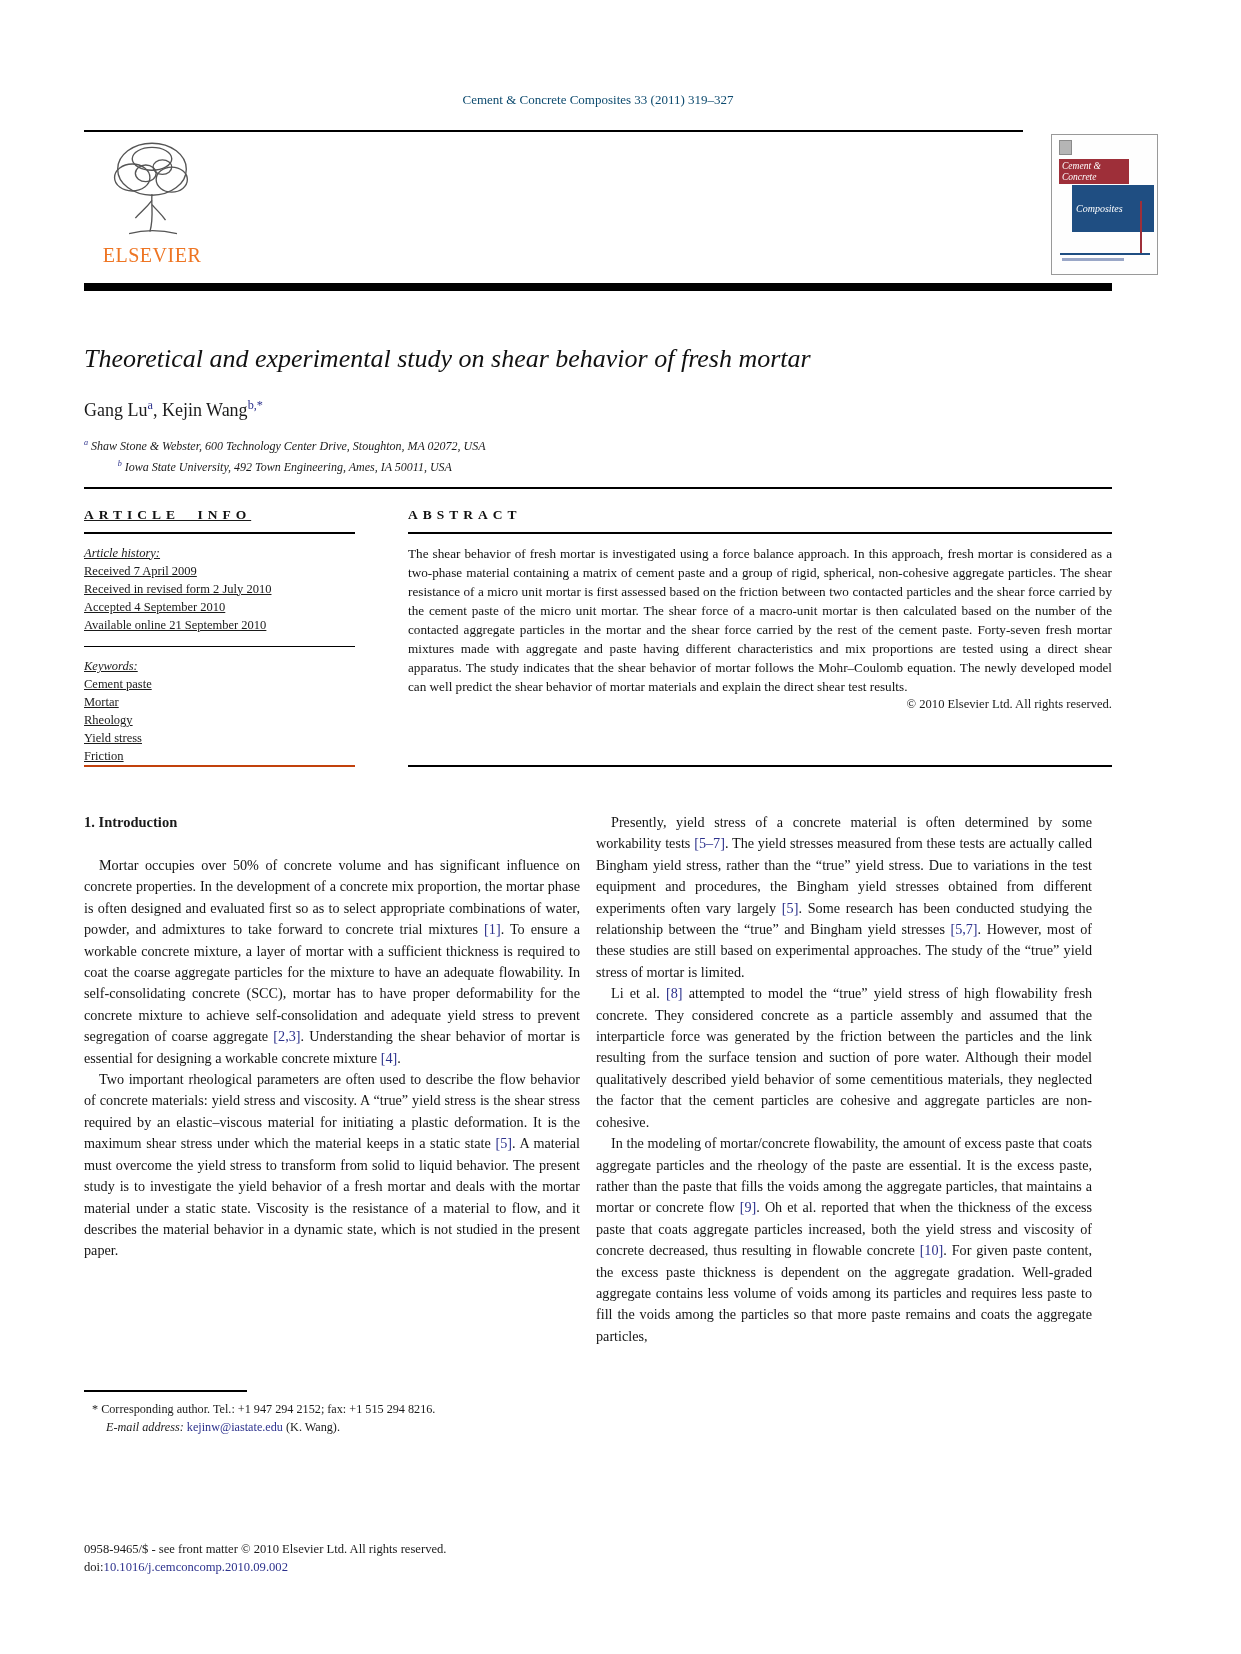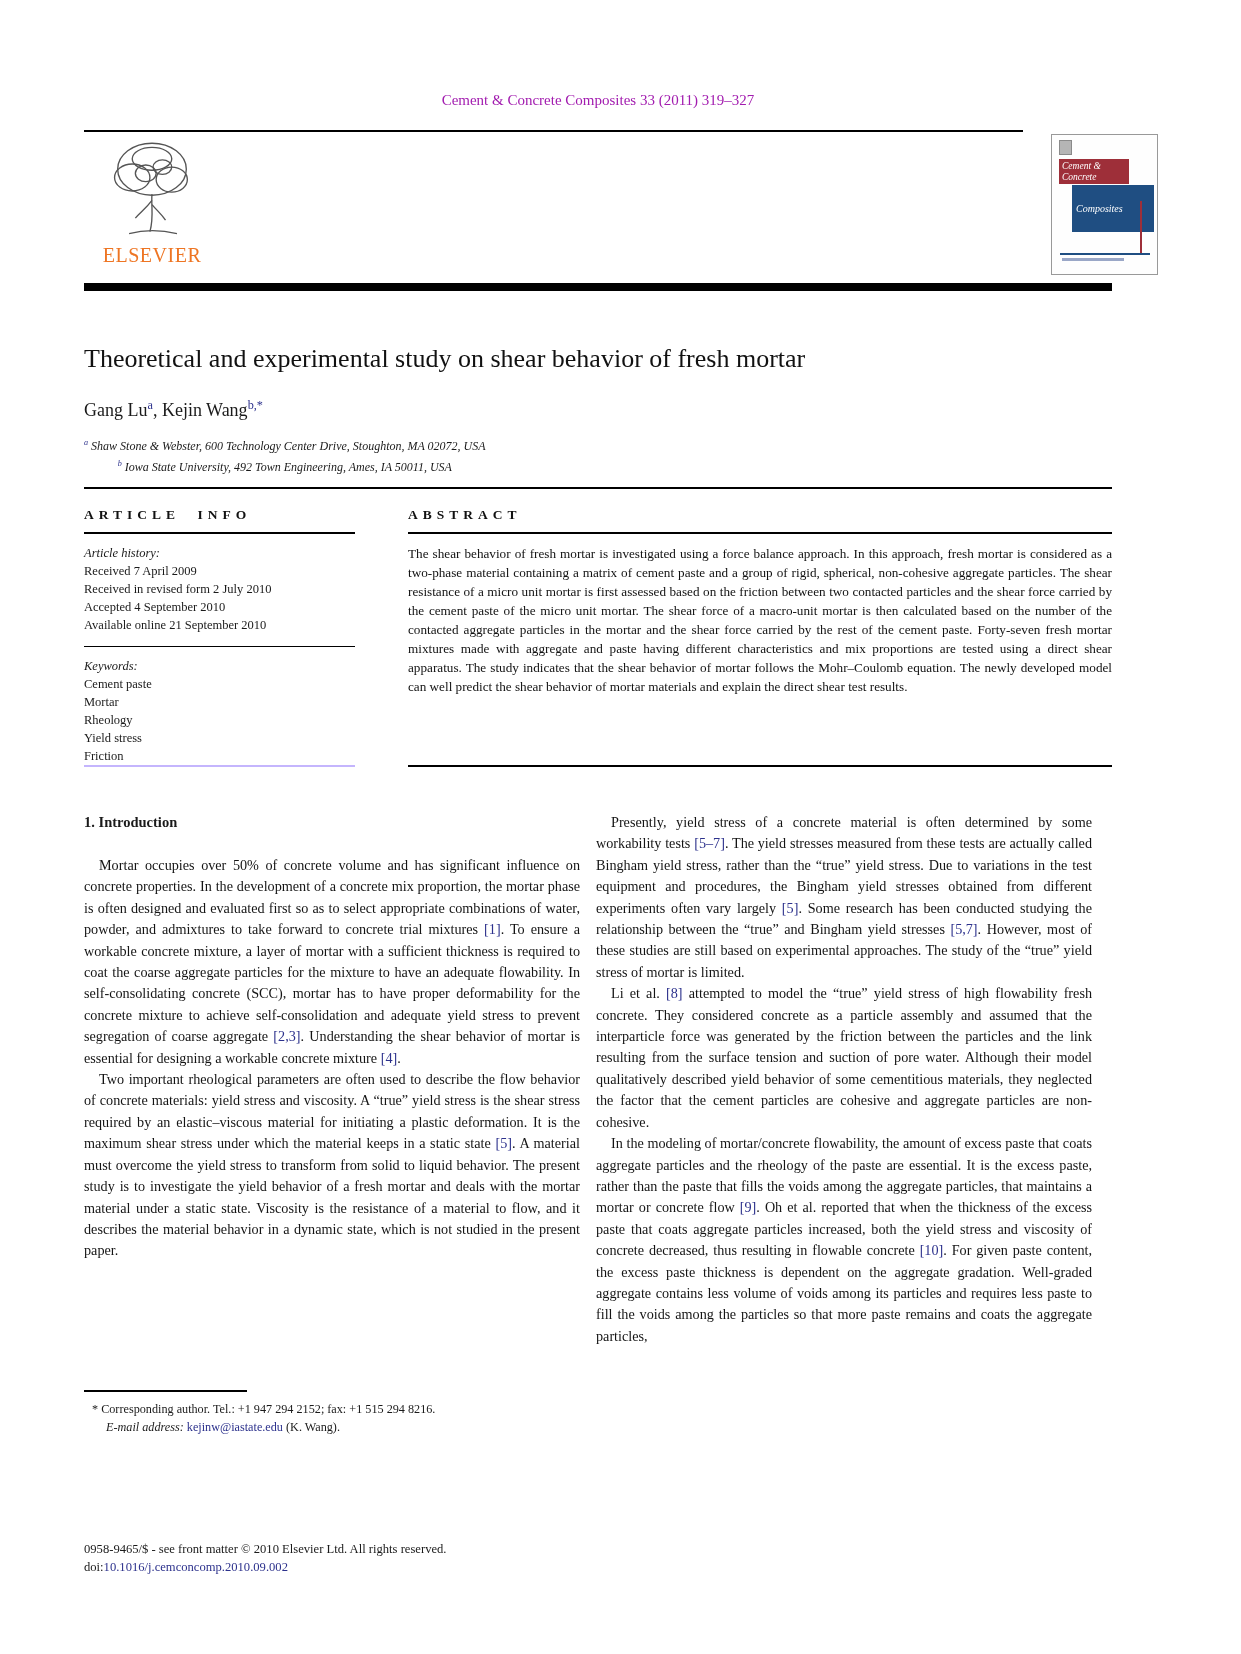--- a/index.html
+++ b/index.html
@@ -8,21 +8,21 @@
     background:#ffffff; font-family:"Liberation Serif", serif; color:#1a1a1a;
     overflow:hidden;
   }
   .cite { color:#2c318c; }
   .sup  { color:#2c318c; font-size:0.68em; }
   .em   { font-style:italic; }
 
   
   .journal-ref {
     position:absolute; top:92px; left:84px; width:1028px;
-    text-align:center; font-size:15px; color:#a21caf;
+    text-align:center; font-size:13px; color:#0c4a6e;
   }
   .top-rule { position:absolute; top:130px; left:84px; width:939px; height:2px; background:#000; }
 
   
   .logo-block { position:absolute; left:86px; top:138px; width:132px; height:138px; text-align:center; }
   .logo-block svg { display:block; margin:0 auto; }
   .elsevier-wordmark {
     font-size:20px; color:#ee7523; letter-spacing:0.5px; margin-top:2px;
     font-family:"Liberation Serif", serif;
   }
@@ -58,21 +58,21 @@
 
   
   .article-title { position:absolute; top:344px; left:84px; width:1010px; font-size:26px; color:#111; }
   .authors-line  { position:absolute; top:398px; left:84px; font-size:18px; }
   .affils { position:absolute; top:434px; left:84px; font-size:12px; font-style:italic; line-height:17px;text-align:center; }
 
   .rule-affil { position:absolute; top:487px; left:84px; width:1028px; height:2px; background:#000; }
 
   
   .info-abs { position:absolute; top:507px; left:84px; width:1028px; display:flex; align-items:stretch; }
-  .info-col { width:271px; border-bottom:2px solid #c4b5fd; box-sizing:border-box; }
+  .info-col { width:271px; border-bottom:2px solid #c2410c; box-sizing:border-box;text-decoration:underline; }
   .info-gap { width:53px; }
   .abs-col  { flex:1; border-bottom:2px solid #000; box-sizing:border-box; }
   .sec-heading {
     font-size:13.5px; font-weight:bold; letter-spacing:5px; word-spacing:9px; color:#111;
   }
   .heading-rule { height:1.5px; background:#000; margin:9px 0 10px 0; }
   .info-rule { height:1.5px; background:#000; margin:12px 0 10px 0; }
   .info-col .label { font-style:italic; font-size:12.5px; line-height:18px; }
   .info-col .line  { font-size:12.5px; line-height:18px; }
   .abs-text { font-size:13.2px; line-height:19px; text-align:justify; color:#111; }
@@ -127,21 +127,21 @@
       <div>Concrete</div>
     </div>
     <div class="cover-bluebox">Composites</div>
     <div class="cover-vline"></div>
     <div class="cover-hline"></div>
     <div class="cover-tinytext"></div>
   </div>
 
   <div class="black-bar"></div>
 
-  <h1 class="article-title" style="font-weight:normal; margin:0;">Theoretical and experimental study on shear behavior of fresh mortar</h1>
+  <h1 class="article-title" style="font-weight:normal; margin:0;font-style:italic;">Theoretical and experimental study on shear behavior of fresh mortar</h1>
   <div class="authors-line"><span>Gang Lu</span><sup class="sup">a</sup><span>, Kejin Wang</span><sup class="sup">b,*</sup></div>
   <div class="affils">
     <div><sup class="sup">a</sup><span> Shaw Stone &amp; Webster, 600 Technology Center Drive, Stoughton, MA 02072, USA</span></div>
     <div><sup class="sup">b</sup><span> Iowa State University, 492 Town Engineering, Ames, IA 50011, USA</span></div>
   </div>
 
   <div class="rule-affil"></div>
 
   <div class="info-abs">
     <div class="info-col">
@@ -158,20 +158,21 @@
       <div class="line">Mortar</div>
       <div class="line">Rheology</div>
       <div class="line">Yield stress</div>
       <div class="line">Friction</div>
     </div>
     <div class="info-gap"></div>
     <div class="abs-col">
       <div class="sec-heading">ABSTRACT</div>
       <div class="heading-rule"></div>
       <div class="abs-text">The shear behavior of fresh mortar is investigated using a force balance approach. In this approach, fresh mortar is considered as a two-phase material containing a matrix of cement paste and a group of rigid, spherical, non-cohesive aggregate particles. The shear resistance of a micro unit mortar is first assessed based on the friction between two contacted particles and the shear force carried by the cement paste of the micro unit mortar. The shear force of a macro-unit mortar is then calculated based on the number of the contacted aggregate particles in the mortar and the shear force carried by the rest of the cement paste. Forty-seven fresh mortar mixtures made with aggregate and paste having different characteristics and mix proportions are tested using a direct shear apparatus. The study indicates that the shear behavior of mortar follows the Mohr–Coulomb equation. The newly developed model can well predict the shear behavior of mortar materials and explain the direct shear test results.</div>
+      <div class="abs-copy">© 2010 Elsevier Ltd. All rights reserved.</div>
     </div>
   </div>
 
   <div class="body-cols">
     <div class="bcol">
       <div class="intro-heading">1. Introduction</div>
       <p class="bpar"><span>Mortar occupies over 50% of concrete volume and has significant influence on concrete properties. In the development of a concrete mix proportion, the mortar phase is often designed and evaluated first so as to select appropriate combinations of water, powder, and admixtures to take forward to concrete trial mixtures </span><span class="cite">[1]</span><span>. To ensure a workable concrete mixture, a layer of mortar with a sufficient thickness is required to coat the coarse aggregate particles for the mixture to have an adequate flowability. In self-consolidating concrete (SCC), mortar has to have proper deformability for the concrete mixture to achieve self-consolidation and adequate yield stress to prevent segregation of coarse aggregate </span><span class="cite">[2,3]</span><span>. Understanding the shear behavior of mortar is essential for designing a workable concrete mixture </span><span class="cite">[4]</span><span>.</span></p>
       <p class="bpar"><span>Two important rheological parameters are often used to describe the flow behavior of concrete materials: yield stress and viscosity. A “true” yield stress is the shear stress required by an elastic–viscous material for initiating a plastic deformation. It is the maximum shear stress under which the material keeps in a static state </span><span class="cite">[5]</span><span>. A material must overcome the yield stress to transform from solid to liquid behavior. The present study is to investigate the yield behavior of a fresh mortar and deals with the mortar material under a static state. Viscosity is the resistance of a material to flow, and it describes the material behavior in a dynamic state, which is not studied in the present paper.</span></p>
     </div>
     <div class="bcol">

